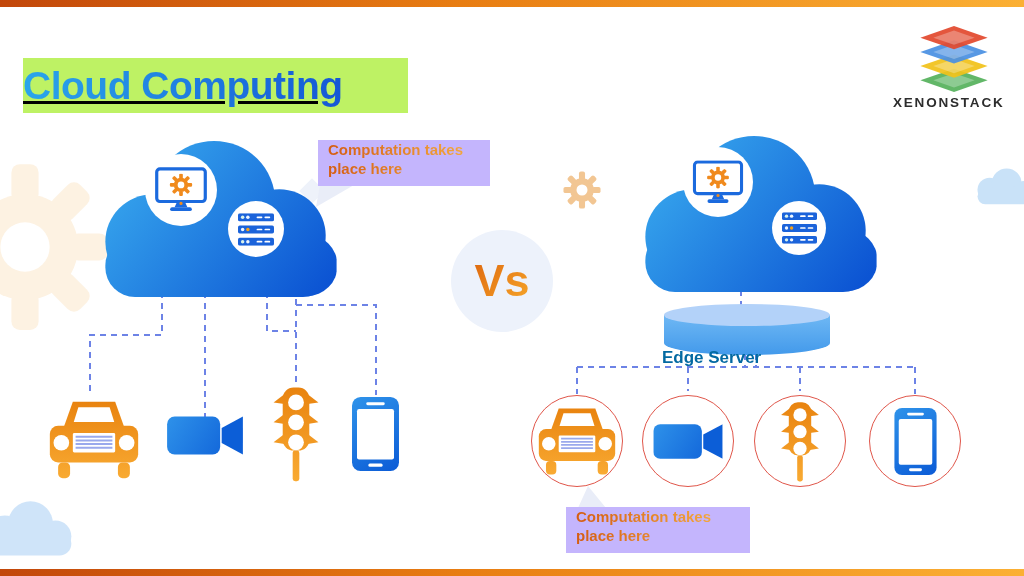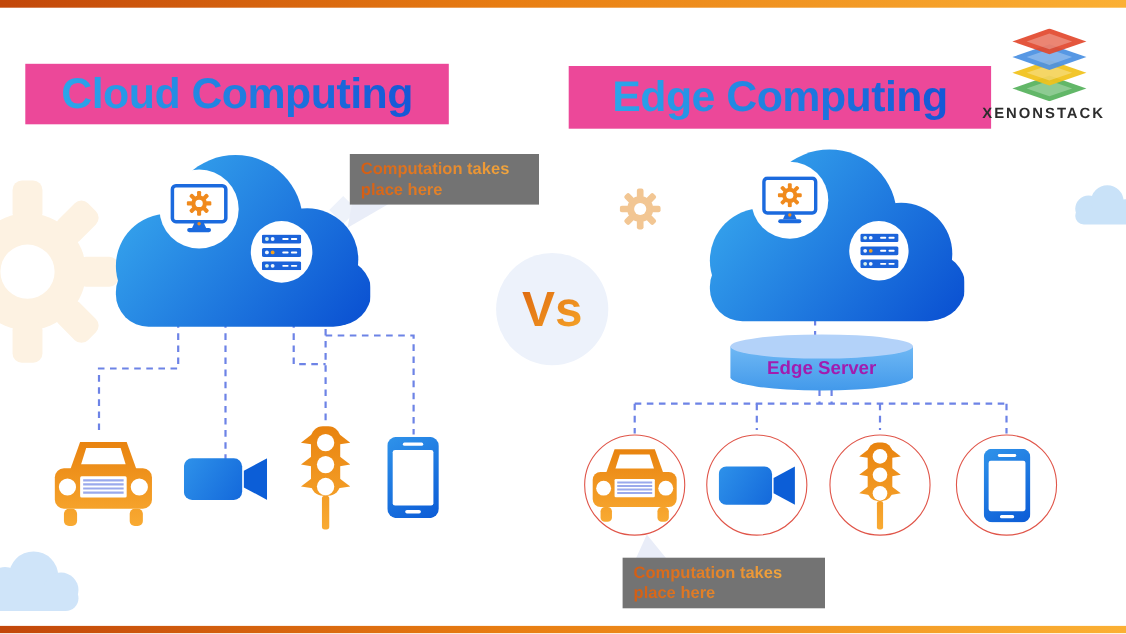--- a/index.html
+++ b/index.html
@@ -1,36 +1,36 @@
 <!DOCTYPE html>
 <html><head>
 <meta charset="utf-8">
 <style>
   html,body{margin:0;padding:0;background:#fff;}
   .stage{position:relative;width:1024px;height:576px;overflow:hidden;background:#fff;
          font-family:"Liberation Sans",sans-serif;}
   .abs{position:absolute;}
   .edge-bar{left:0;width:1024px;height:7px;background:linear-gradient(90deg,#c2470a,#e87d12 45%,#fbb034);}
-  .title-box{background:#ec4899;display:flex;align-items:center;justify-content:center;}
+  .title-box{background:#bef264;display:flex;align-items:center;justify-content:flex-start;text-decoration:underline;}
   .title-text{font-size:39px;font-weight:bold;letter-spacing:-0.5px;
               background:linear-gradient(90deg,#2ba6ea,#1557d6);
               -webkit-background-clip:text;background-clip:text;color:transparent;}
-  .callout{background:#737373;box-sizing:border-box;padding:12px 10px;display:flex;align-items:center;}
+  .callout{background:#c4b5fd;box-sizing:border-box;padding:0 10px;display:flex;}
   .callout-text{white-space:pre-line;font-size:15px;font-weight:bold;line-height:1.27;
                 background:linear-gradient(90deg,#d55d12,#f2a63e);
                 -webkit-background-clip:text;background-clip:text;color:transparent;}
   .vs-circle{width:102px;height:102px;border-radius:50%;background:#edf2fb;
              display:flex;align-items:center;justify-content:center;text-align:center;}
   .vs-text{font-size:45px;font-weight:bold;
            background:linear-gradient(135deg,#dd660e,#f7a82a);
            -webkit-background-clip:text;background-clip:text;color:transparent;}
   .white-circle{background:#fff;border-radius:50%;display:flex;align-items:center;justify-content:center;}
   .device-circle{width:92px;height:92px;border:1.6px solid #e0564a;border-radius:50%;
                  background:#fff;display:flex;align-items:center;justify-content:center;box-sizing:border-box;}
-  .cyl-label{font-size:17px;font-weight:bold;color:#a21caf;text-align:center;}
+  .cyl-label{font-size:17px;font-weight:bold;color:#0369a1;margin-top:23px;}
   .brand-text{font-size:13.5px;font-weight:bold;color:#2d2d2d;letter-spacing:1.8px;text-align:left;}
   .deco-diamond{width:18px;height:18px;background:#eef2fa;transform:rotate(45deg);}
   svg{display:block;}
 </style>
 </head>
 <body>
 
 <div class="stage">
 
   <svg width="0" height="0" aria-hidden="true">
@@ -235,23 +235,20 @@
       <use href="#icon-traffic"></use>
     </svg>
   <svg class="abs" style="left:352px;top:397px;" width="47" height="74" viewBox="0 0 66 104">
       <use href="#icon-phone"></use>
     </svg>
 
   <div class="abs vs-circle" style="left:451px;top:230px;">
     <div class="vs-text">Vs</div>
   </div>
 
-  <div class="abs title-box" style="left:517px;top:60px;width:384px;height:57px;">
-    <div class="title-text">Edge Computing</div>
-  </div>
 
   <svg class="abs" style="left:915px;top:26px;" width="78" height="66" viewBox="0 0 120 102">
     <g transform="translate(0,66)">
         <polygon points="60,0 112,18 60,36 8,18" fill="#56b25c" opacity="0.93"></polygon>
         <polygon points="60,7 92,18 60,29 28,18" fill="#fff" opacity="0.28"></polygon>
       </g>
     <g transform="translate(0,44)">
         <polygon points="60,0 112,18 60,36 8,18" fill="#f1c21b" opacity="0.93"></polygon>
         <polygon points="60,7 92,18 60,29 28,18" fill="#fff" opacity="0.28"></polygon>
       </g>

